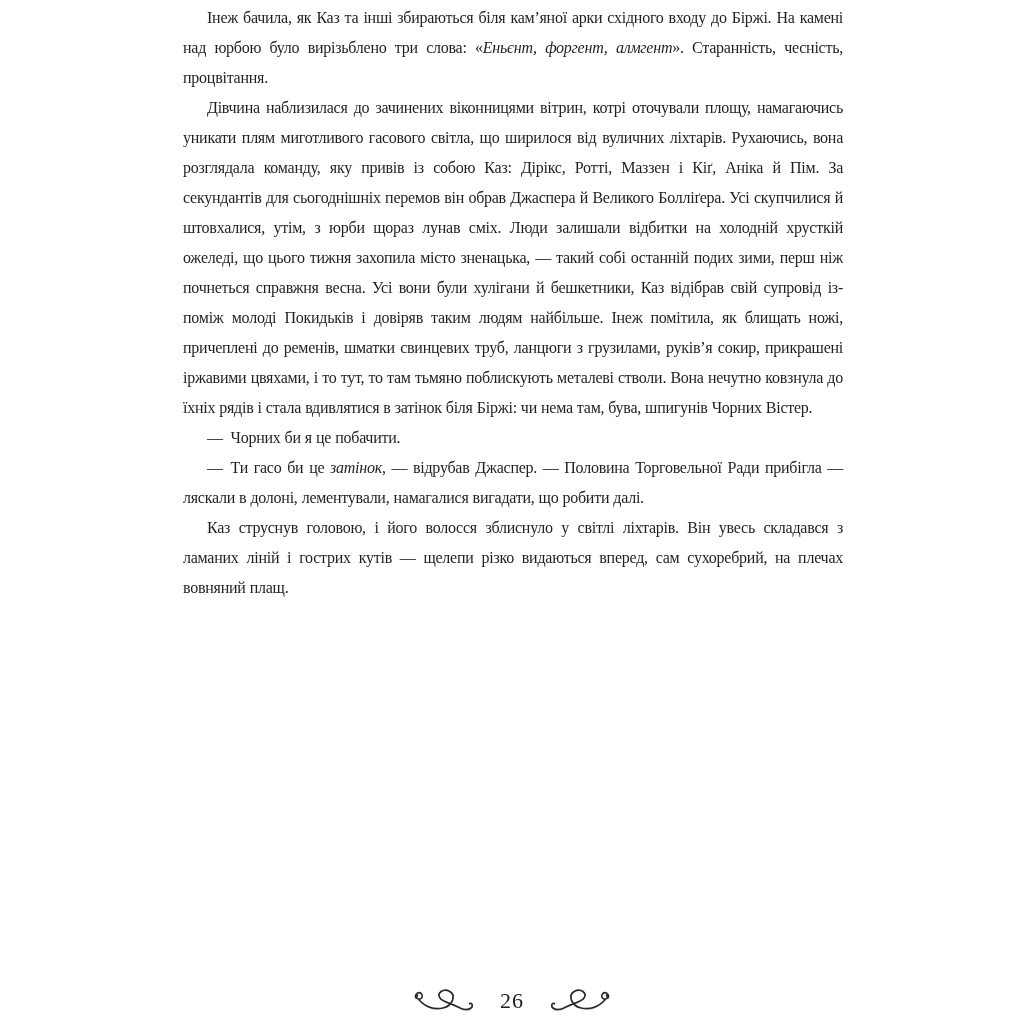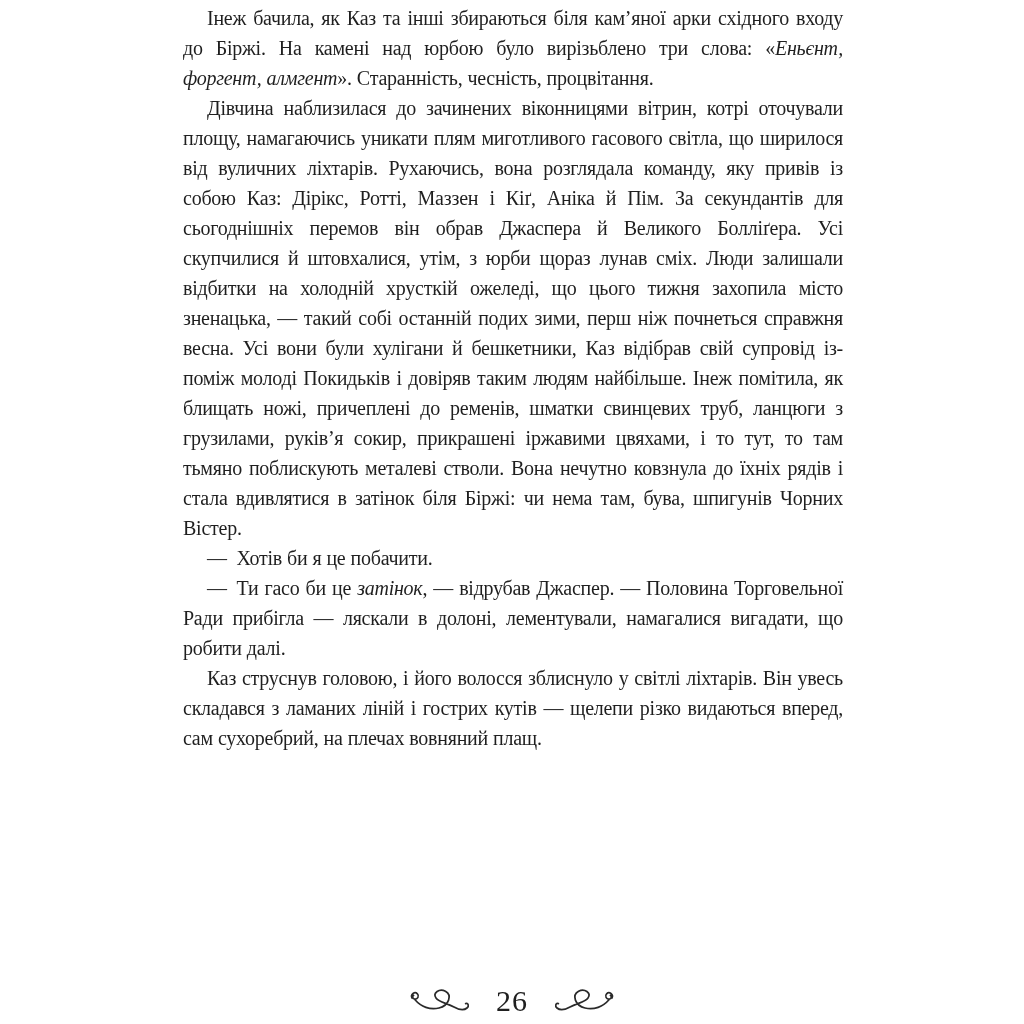--- a/index.html
+++ b/index.html
@@ -21,21 +21,21 @@
     background: #ffffff;
   }
   .text-block {
     position: absolute;
     left: 183px;
     top: 3px;
     width: 660px;
   }
   p.para {
     margin: 0;
-    font-size: 20px;
+    font-size: 16px;
     line-height: 30px;
     text-align: justify;
     text-indent: 24px;
     letter-spacing: -0.25px;
     word-spacing: 0.3px;
     hyphens: manual;
     -webkit-hyphens: manual;
   }
   .it {
     font-style: italic;
@@ -45,42 +45,42 @@
     left: 0;
     top: 982px;
     width: 1024px;
     height: 38px;
     display: flex;
     align-items: center;
     justify-content: center;
     gap: 12px;
   }
   .page-number {
-    font-size: 30px;
+    font-size: 22px;
     letter-spacing: 1px;
     color: #1f1f1f;
     line-height: 1;
     padding: 0 2px;
   }
   .flourish {
     display: block;
   }
   .flourish.right {
     transform: scaleX(-1);
   }
 </style>
 </head>
 <body>
 
 <div class="page">
 
   <div class="text-block">
       <p class="para"><span>Інеж бачила, як Каз та інші збираються біля кам’яної арки схід­ного входу до Біржі. На камені над юрбою було вирізьблено три сло­ва: «</span><span class="it">Еньєнт, форгент, алмгент</span><span>». Старанність, чесність, процвітання.</span></p>
       <p class="para"><span>Дівчина наблизилася до зачинених віконницями вітрин, котрі оточували площу, намагаючись уникати плям миготливого гасо­вого світла, що ширилося від вуличних ліхтарів. Рухаючись, вона розглядала команду, яку привів із собою Каз: Дірікс, Ротті, Маззен і Кіґ, Аніка й Пім. За секундантів для сьогоднішніх перемов він обрав Джаспера й Великого Болліґера. Усі скупчилися й штовхалися, утім, з юрби щораз лунав сміх. Люди залишали відбитки на холодній хрусткій ожеледі, що цього тижня захопила місто зненацька, — та­кий собі останній подих зими, перш ніж почнеться справжня вес­на. Усі вони були хулігани й бешкетники, Каз відібрав свій супровід із-поміж молоді Покидьків і довіряв таким людям найбільше. Інеж помітила, як блищать ножі, причеплені до ременів, шматки свин­цевих труб, ланцюги з грузилами, руків’я сокир, прикрашені іржа­вими цвяхами, і то тут, то там тьмяно поблискують металеві стволи. Вона нечутно ковзнула до їхніх рядів і стала вдивлятися в затінок біля Біржі: чи нема там, бува, шпигунів Чорних Вістер.</span></p>
-      <p class="para"><span>— Хотів би я це побачити.</span></p>
+      <p class="para"><span>— Чорних би я це побачити.</span></p>
       <p class="para"><span>— Ти гасо би це </span><span class="it">затінок</span><span>, — відрубав Джаспер. — Половина Тор­говельної Ради прибігла — ляскали в долоні, лементували, намага­лися вигадати, що робити далі.</span></p>
       <p class="para"><span>Каз струснув головою, і його волосся зблиснуло у світлі ліхтарів. Він увесь складався з ламаних ліній і гострих кутів — щелепи різко видаються вперед, сам сухоребрий, на плечах вовняний плащ.</span></p>
     </div>
 
   <div class="footer">
     <svg class="flourish left" width="76" height="30" viewBox="0 0 76 30" aria-hidden="true">
       <path d="M6.0,12.0 C4.2,8.2 8.8,5.2 11.4,7.8 C13.6,10.0 11.6,13.6 8.6,13.0 C6.6,12.6 6.0,10.4 7.6,9.4
                M9.0,13.8 C15.0,20.8 24.0,24.2 33.0,22.0 C43.0,19.6 46.4,9.0 39.4,5.2 C33.4,2.0 26.4,6.8 30.0,12.0
                C33.0,16.4 41.0,17.0 48.0,21.0 C52.6,23.6 58.0,24.6 61.0,22.0 C63.4,19.9 62.2,16.8 59.6,17.6" fill="none" stroke="#2a2a2a" stroke-width="1.7" stroke-linecap="round"></path>
     </svg>

